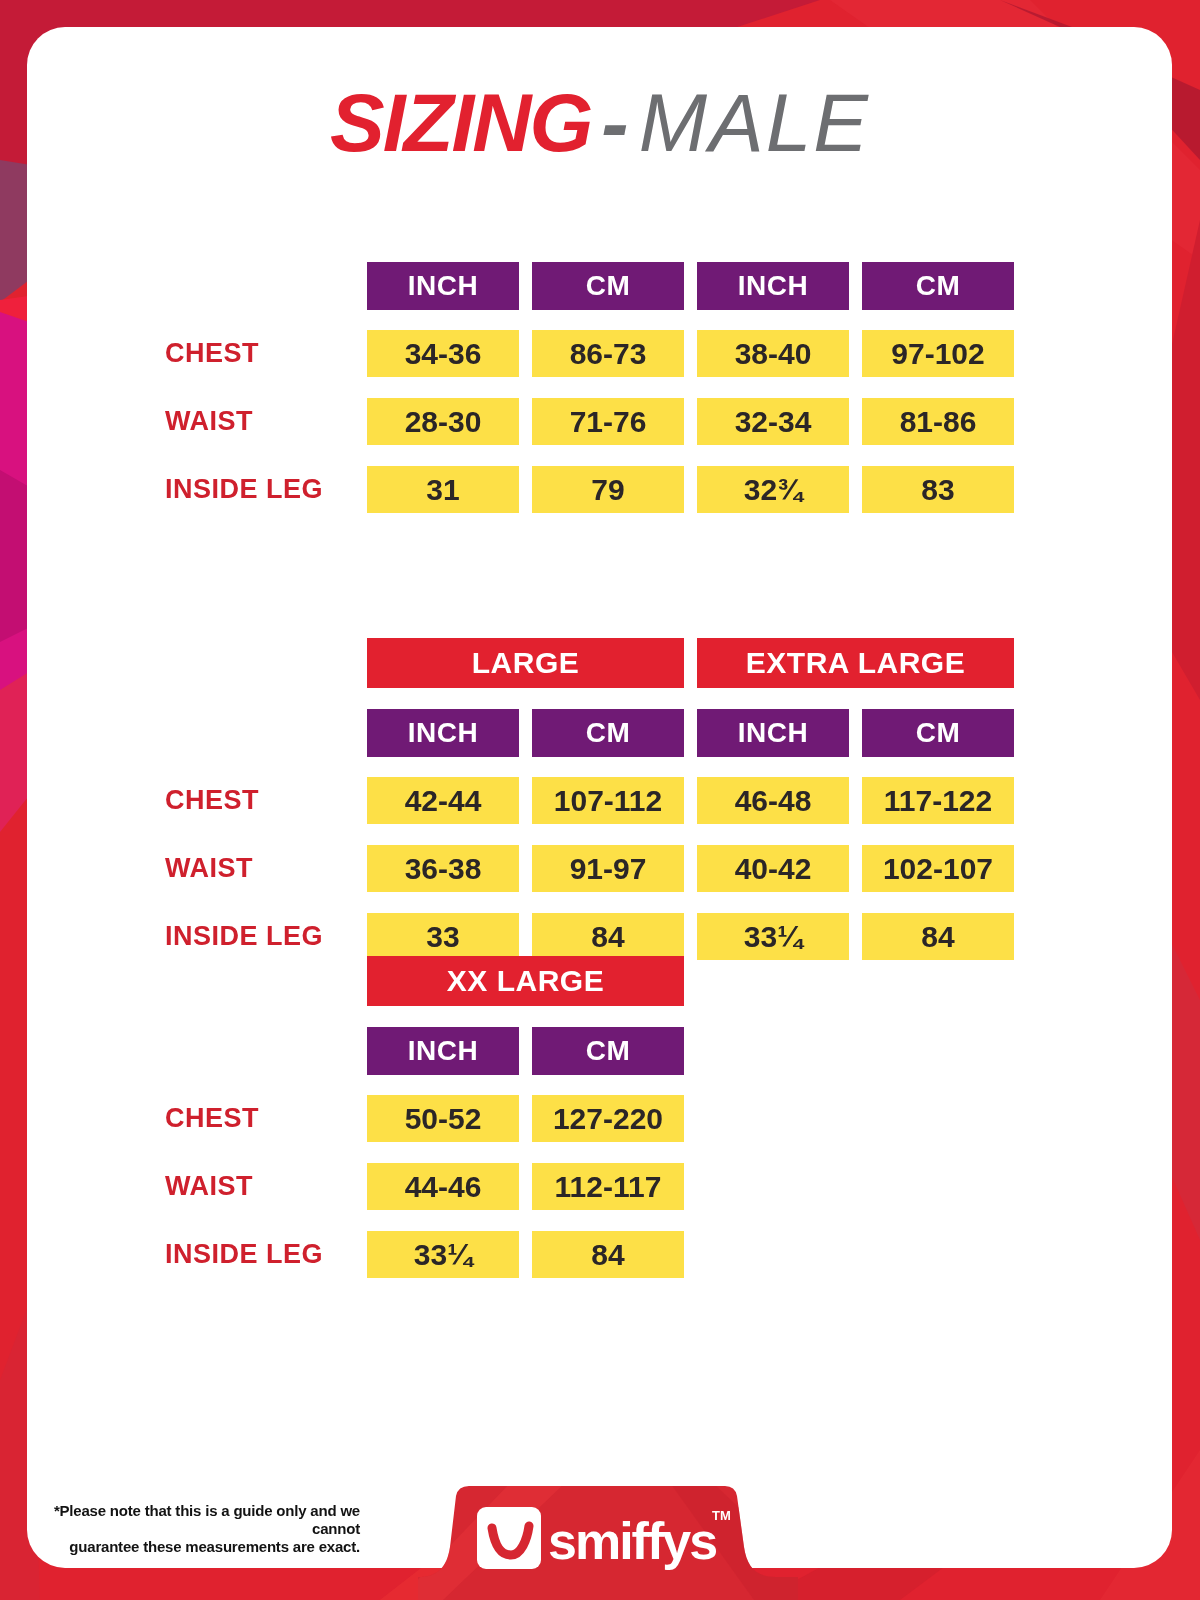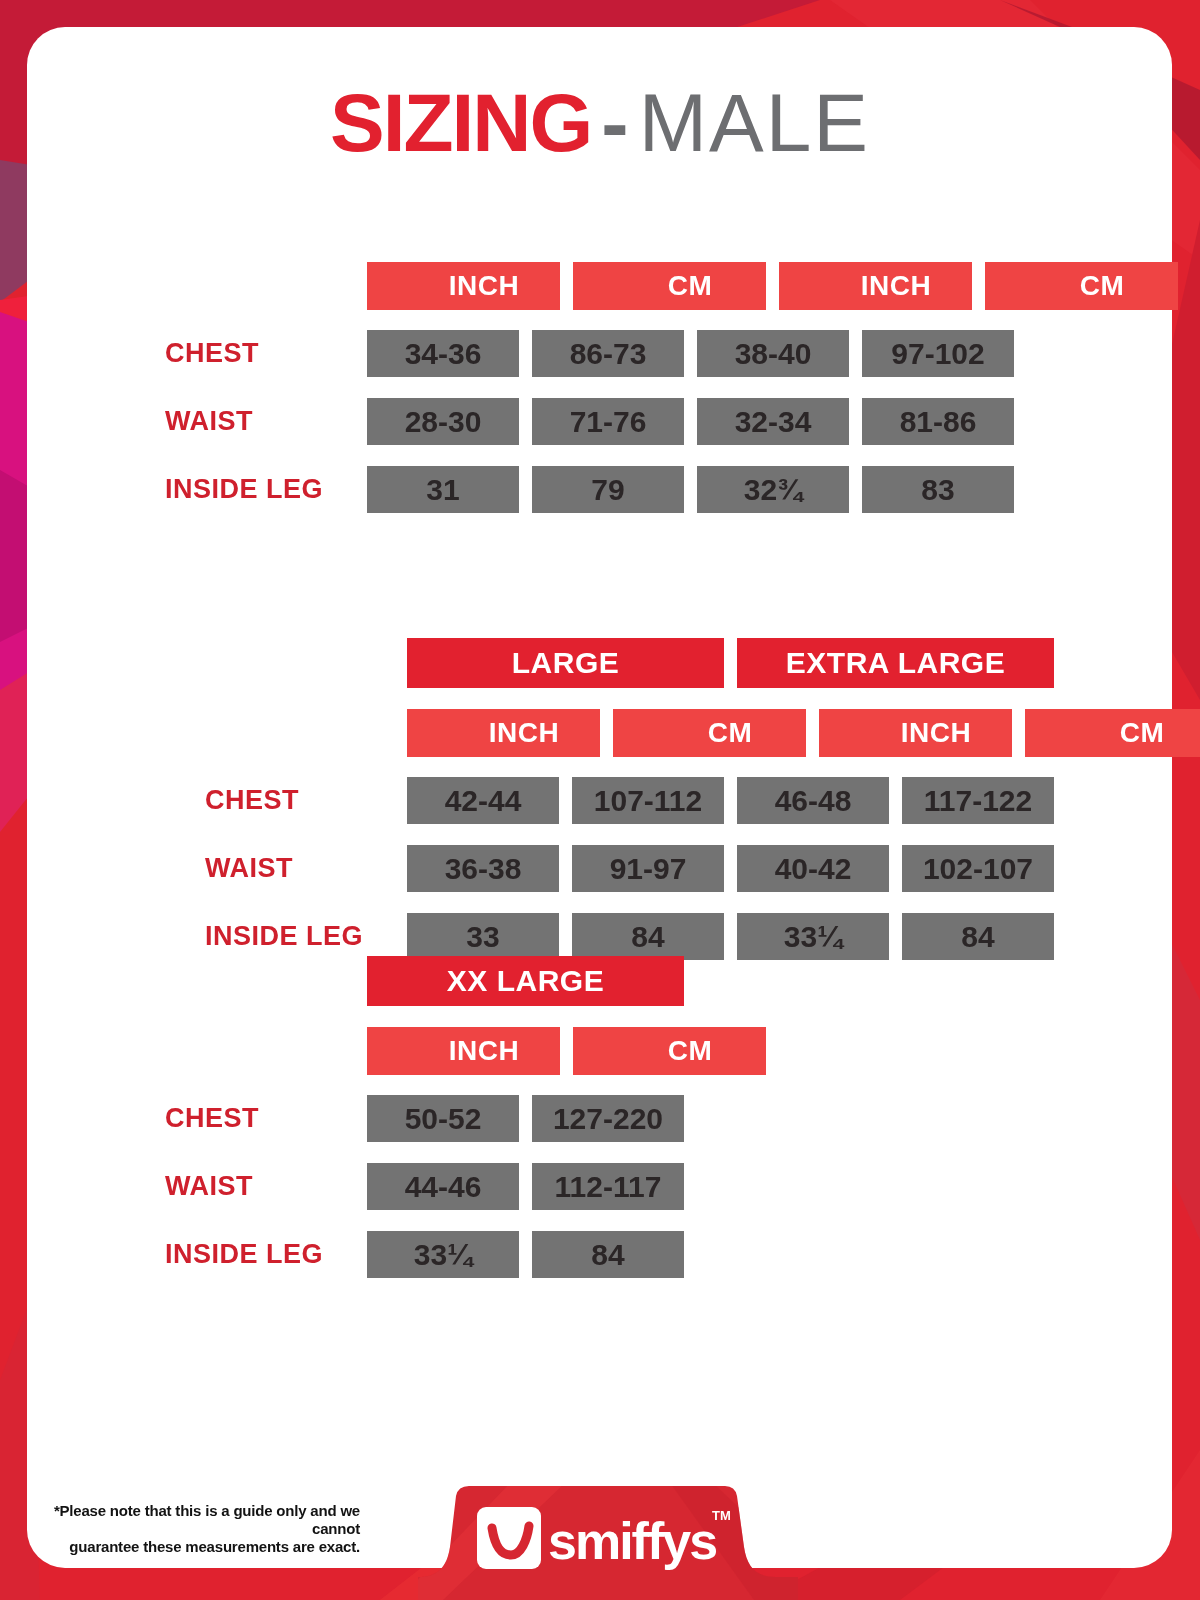--- a/index.html
+++ b/index.html
@@ -8,21 +8,21 @@
     background:#e0222f;
     font-family:"Liberation Sans",sans-serif;
   }
   .bg-art{position:absolute;left:0;top:0;width:1200px;height:1600px;}
   .card{
     position:absolute;left:27px;top:27px;width:1145px;height:1541px;
     background:#ffffff;border-radius:38px;
   }
   .title{
     position:absolute;left:0;top:80px;width:1200px;text-align:center;
-    font-size:82px;line-height:1.05;white-space:nowrap;
+    font-size:82px;line-height:1.05;white-space:nowrap;font-style:italic;
   }
   .title .t-primary{font-weight:bold;color:#e2212f;letter-spacing:-2px;}
   .title .t-sep{font-weight:bold;color:#6d6e71;padding:0 10px;}
   .title .t-secondary{font-weight:400;color:#6d6e71;letter-spacing:2px;}
 
   .band{position:absolute;left:165px;width:860px;}
   .trow{display:flex;align-items:stretch;}
   .trow.r-header{margin-bottom:21px;}
   .trow.r-units{margin-bottom:20px;}
   .trow.r-data{margin-bottom:21px;}
@@ -32,30 +32,30 @@
     width:202px;flex:none;display:flex;align-items:center;
     font-size:27px;font-weight:bold;color:#cf202d;letter-spacing:0.5px;
   }
   .size-header{
     width:317px;flex:none;height:50px;margin-right:13px;
     background:#e2212f;color:#ffffff;font-size:30px;font-weight:bold;
     display:flex;align-items:center;justify-content:center;letter-spacing:0.5px;
   }
   .unit-cell{
     width:152px;flex:none;height:48px;margin-right:13px;
-    background:#ef4444;color:#ffffff;font-size:28px;font-weight:bold;
-    display:flex;align-items:center;justify-content:center;letter-spacing:0.5px;padding-left:41px;
+    background:#701a75;color:#ffffff;font-size:28px;font-weight:bold;
+    display:flex;align-items:center;justify-content:center;letter-spacing:0.5px;
   }
   .data-cell{
     width:152px;flex:none;height:47px;margin-right:13px;
-    background:#737373;color:#2b2627;font-size:30px;font-weight:bold;
+    background:#fde047;color:#2b2627;font-size:30px;font-weight:bold;
     display:flex;align-items:center;justify-content:center;
   }
   .band-1{top:262px;}
-  .band-2{top:638px;margin-left:40px;}
+  .band-2{top:638px;}
   .band-3{top:956px;}
 
   .note{
     position:absolute;left:50px;top:1502px;width:310px;text-align:right;
     font-size:15px;line-height:18px;font-weight:bold;color:#131313;letter-spacing:-0.2px;
   }
   .logo-svg{position:absolute;left:418px;top:1480px;width:380px;height:120px;}
 </style>
 </head>
 <body>

